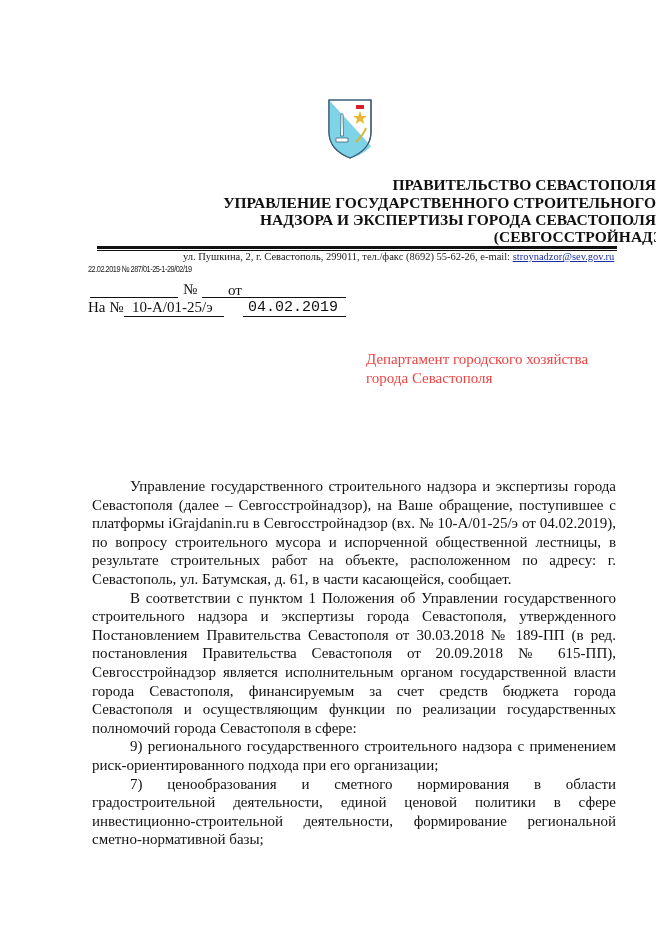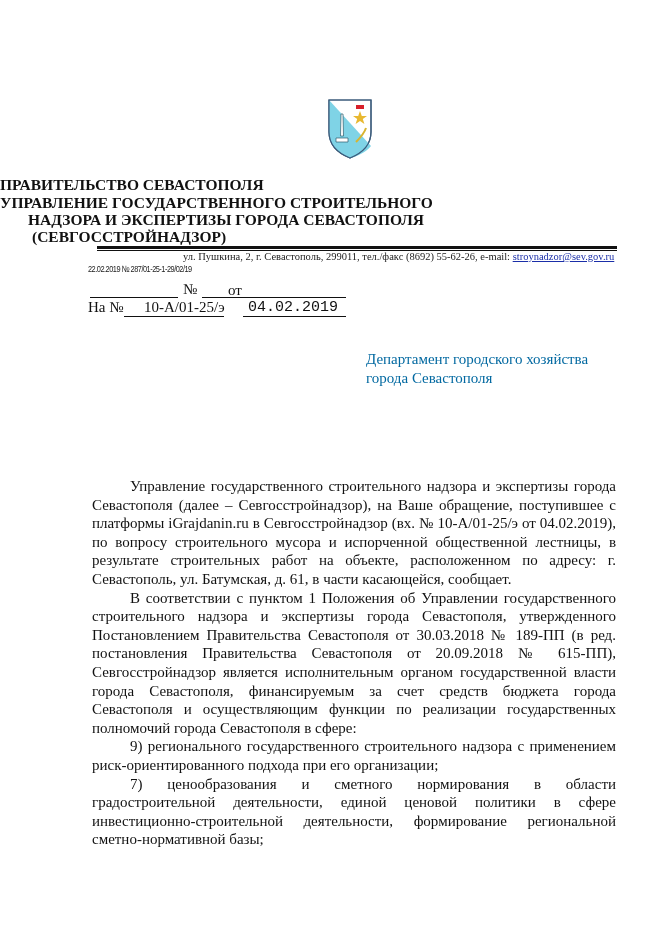--- a/index.html
+++ b/index.html
@@ -1,29 +1,29 @@
 <!DOCTYPE html>
 <html><head>
 <meta charset="utf-8">
 <style>
   html, body { margin: 0; padding: 0; }
   body {
     width: 656px; height: 930px; background: #ffffff; position: relative; overflow: hidden;
     font-family: "Liberation Serif", serif; color: #1a1a1a;
   }
   .emblem { position: absolute; left: 326px; top: 98px; width: 48px; height: 62px; }
-  .hdr { position: absolute; left: 0; width: 656px; text-align: left; font-weight: bold; font-size: 15.5px; line-height: 18px; color: #111; }
+  .hdr { position: absolute; left: 0; width: 656px; text-align: right; font-weight: bold; font-size: 15.5px; line-height: 18px; color: #111; }
   .rule-thick { position: absolute; left: 97px; width: 520px; height: 3px; background: #111; top: 246px; }
   .rule-thin { position: absolute; left: 97px; width: 520px; height: 1px; background: #111; top: 250px; }
   .addr { position: absolute; left: 136px; top: 251px; font-size: 10.5px; color: #222; white-space: nowrap; margin-left: 47px; }
   .addr a { color: #1a2ea8; text-decoration: underline; }
   .stamp { position: absolute; left: 88px; top: 264px; font-family: "Liberation Sans Narrow", "Liberation Sans", sans-serif; font-size: 9px; letter-spacing: -0.6px; color: #222; transform: scaleX(0.82); transform-origin: left top; white-space: nowrap; }
   .ref { position: absolute; font-size: 15px; color: #111; white-space: nowrap; }
   .uline { position: absolute; height: 1px; background: #111; }
-  .recipient { position: absolute; left: 366px; top: 350px; font-size: 15px; line-height: 19px; color: #0369a1; }
+  .recipient { position: absolute; left: 366px; top: 350px; font-size: 15px; line-height: 19px; color: #ef4444; }
   .body { position: absolute; left: 92px; top: 477px; width: 524px; font-size: 15px; line-height: 18.6px; color: #111; }
   .body p { margin: 0; text-align: justify; text-align-last: left; text-indent: 38px; }
 </style>
 </head>
 <body>
 
 <svg class="emblem" viewBox="0 0 48 62">
   <path d="M3 2 H45 V34 C45 48 34 56 24 60 C14 56 3 48 3 34 Z" fill="#ffffff" stroke="#3a5a7a" stroke-width="1.2"></path>
   <path d="M3 2 L45 48 C40 54 32 58 24 60 C14 56 3 48 3 34 Z" fill="#7fd3e6"></path>
   <path d="M3 2 H45 V34 C45 48 34 56 24 60 C14 56 3 48 3 34 Z" fill="none" stroke="#3a5a7a" stroke-width="1.2"></path>
@@ -46,21 +46,21 @@
   <span>ул. Пушкина, 2, г. Севастополь, 299011, тел./факс (8692) 55-62-26, e-mail: </span><a>stroynadzor@sev.gov.ru</a>
 </div>
 
 <div class="stamp">22.02.2019 № 287/01-25-1-29/02/19</div>
 
 <div class="uline" style="left:90px; top:297px; width:88px;"></div>
 <div class="ref" style="left:183px; top:281px;">№</div>
 <div class="uline" style="left:202px; top:297px; width:144px;"></div>
 
 <div class="ref" style="left:88px; top:299px;">На №</div>
-<div class="ref" style="left:144px; top:299px;">10-А/01-25/э</div>
+<div class="ref" style="left:132px; top:299px;">10-А/01-25/э</div>
 <div class="uline" style="left:124px; top:316px; width:100px;"></div>
 <div class="ref" style="left:228px; top:282px;">от</div>
 <div class="ref" style="left:248px; top:299px;font-family:Liberation Mono, monospace;">04.02.2019</div>
 <div class="uline" style="left:243px; top:316px; width:103px;"></div>
 
 <div class="recipient">
   <div>Департамент городского хозяйства</div>
   <div>города Севастополя</div>
 </div>
 

